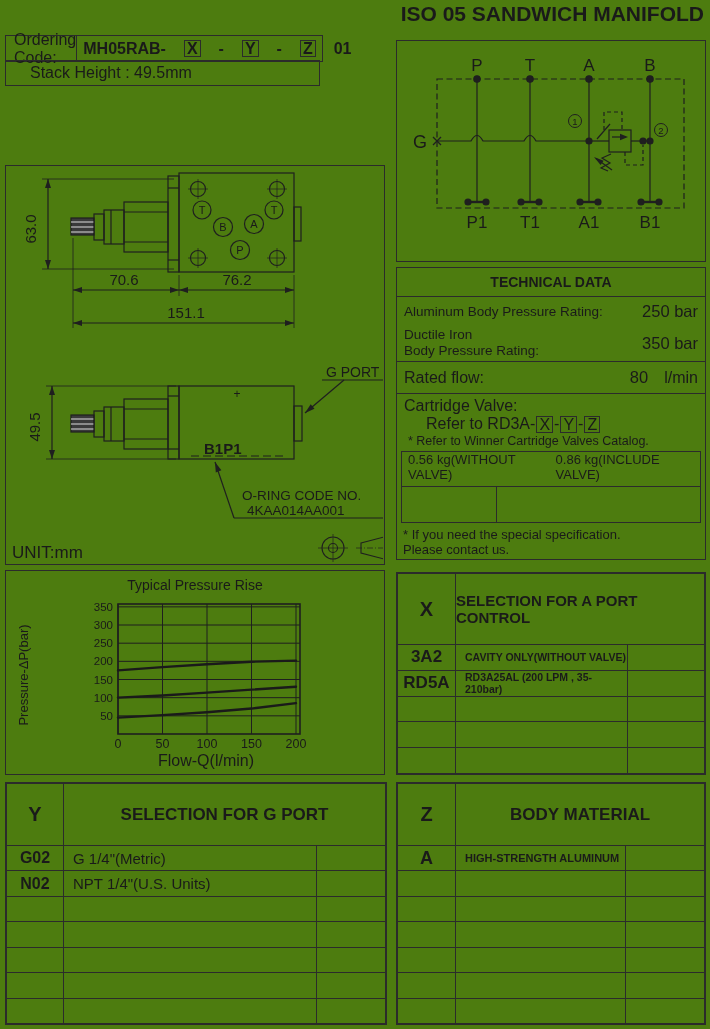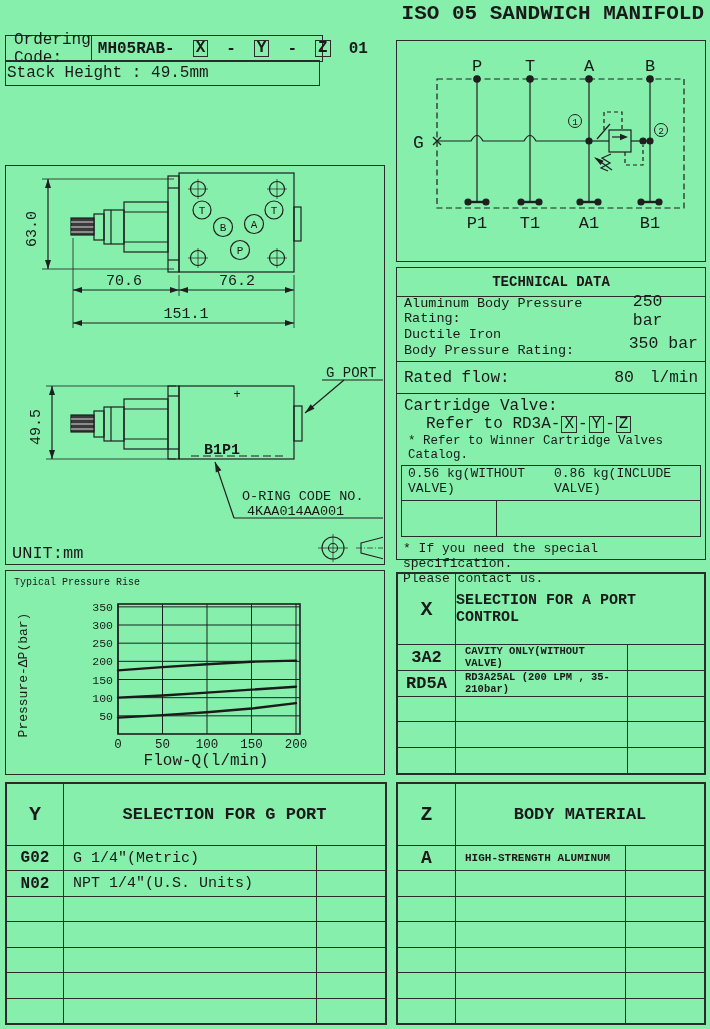--- a/index.html
+++ b/index.html
@@ -1,40 +1,40 @@
 <!DOCTYPE html>
 <html><head>
 <meta charset="utf-8">
 <style>
   html,body{margin:0;padding:0;background:#ffffff;}
   body{font-family:"Liberation Sans","DejaVu Sans",sans-serif;color:#1a1a1a;}
-  .page{position:relative;width:710px;height:1029px;background:#86efac;overflow:hidden;font-family:Liberation Mono, monospace;}
+  .page{position:relative;width:710px;height:1029px;background:#4d7c0f;overflow:hidden;}
   .abs{position:absolute;}
   .bordered{border:2px solid #2b2b2b;box-sizing:border-box;}
   .thin{border-width:1.5px;}
   svg text{fill:#1a1a1a;}
 
   
   .page-title{top:2px;right:6px;font-size:21px;font-weight:bold;letter-spacing:0px;}
 
   
   .ord-row1{left:5px;top:35px;width:318px;height:27px;display:flex;align-items:center;}
   .ord-label{width:150px;padding-left:8px;font-size:16px;border-right:1.5px solid #2b2b2b;height:100%;display:flex;align-items:center;box-sizing:border-box;}
   .ord-code{flex:1;padding-left:6px;font-size:16px;font-weight:bold;display:flex;align-items:center;gap:18px;}
-  .ord-row2{left:5px;top:60px;width:315px;height:26px;display:flex;align-items:center;padding-left:1px;font-size:16px;box-sizing:border-box;}
+  .ord-row2{left:5px;top:60px;width:315px;height:26px;display:flex;align-items:center;padding-left:24px;font-size:16px;box-sizing:border-box;}
   .codebox{border:1.2px solid #2b2b2b;padding:0 2px;line-height:15px;display:inline-block;}
 
   
   .drawing-box{left:5px;top:165px;width:380px;height:400px;}
   .chart-box{left:5px;top:570px;width:380px;height:205px;}
   .schematic-box{left:396px;top:40px;width:310px;height:222px;}
   .tech-box{left:396px;top:267px;width:310px;height:293px;}
 
   
-  .chart-title{position:absolute;top:6px;left:8px;width:100%;text-align:left;font-size:10px;}
+  .chart-title{position:absolute;top:6px;left:0;width:100%;text-align:center;font-size:14px;}
   .chart-ylabel{position:absolute;left:-62px;top:96px;width:160px;height:16px;text-align:center;font-size:13px;transform:rotate(-90deg);}
   .chart-xlabel{position:absolute;top:181px;left:60px;width:280px;text-align:center;font-size:16px;}
 
   
   .tech-header{height:28px;border-bottom:1.5px solid #2b2b2b;display:flex;align-items:center;justify-content:center;font-weight:bold;font-size:14px;}
   .tech-row{display:flex;align-items:center;padding:0 7px;box-sizing:border-box;}
   .tech-r1{height:28px;font-size:13.5px;}
   .tech-r2{height:37px;font-size:13.5px;border-bottom:1.5px solid #2b2b2b;}
   .tech-r3{height:32px;font-size:16px;border-bottom:1.5px solid #2b2b2b;}
   .tech-val{font-size:16.5px;margin-left:auto;}

